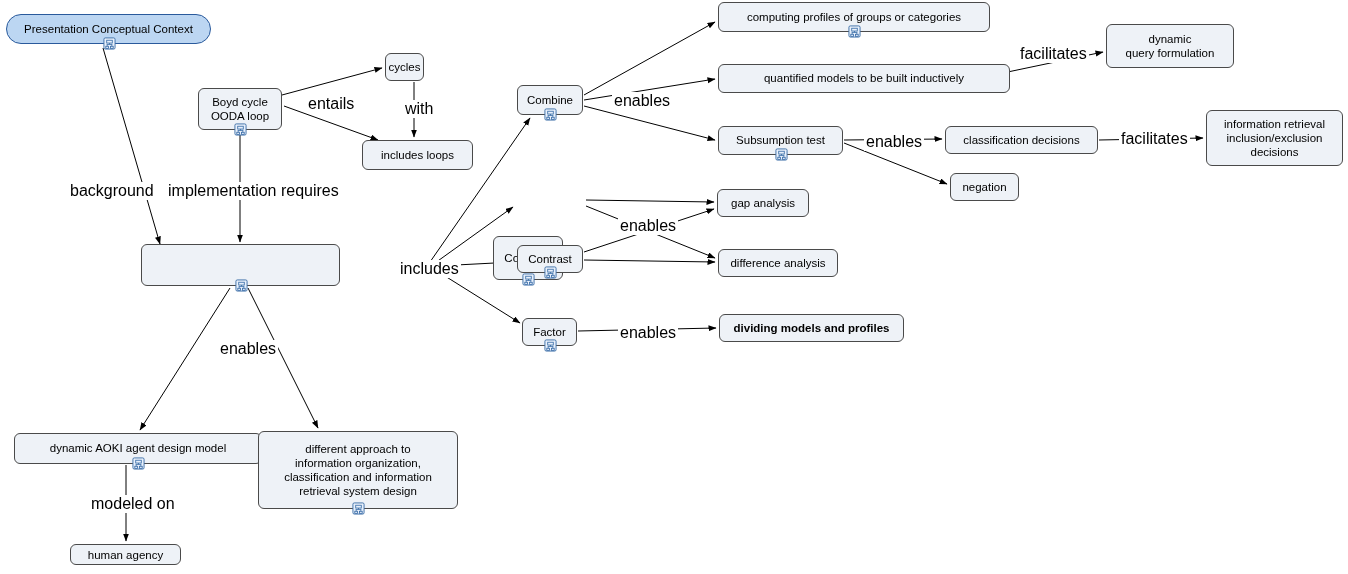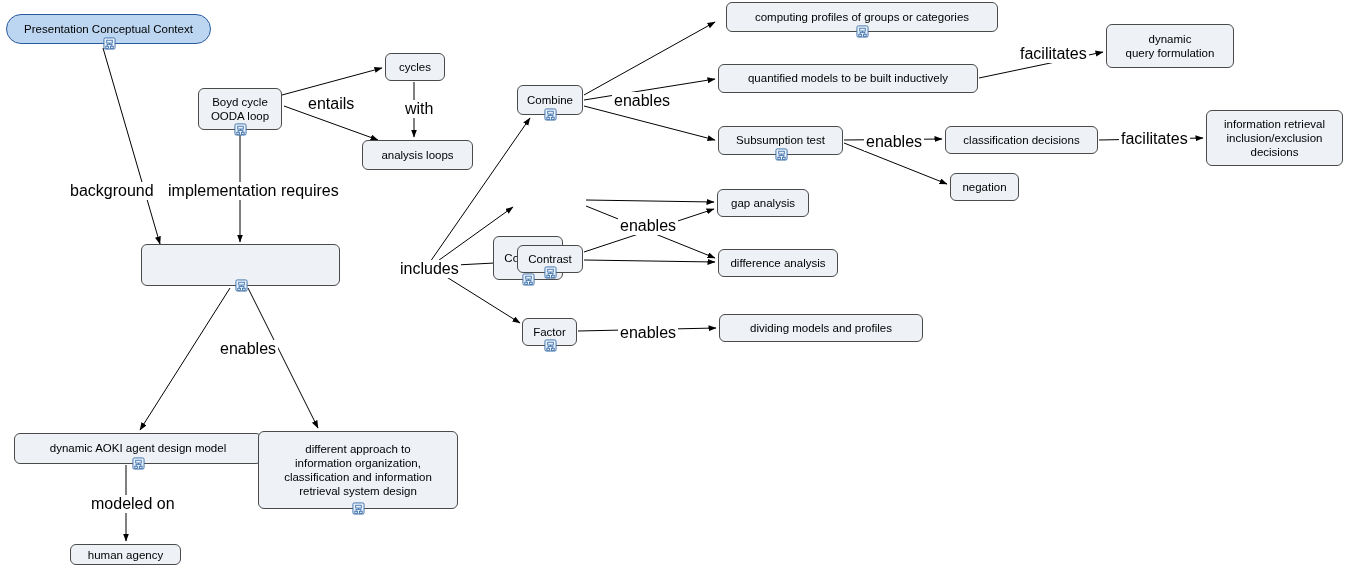--- a/index.html
+++ b/index.html
@@ -112,22 +112,22 @@
             <rect x="8" y="10" width="3" height="2.2" fill="none" stroke="#3b6ea8" stroke-width="0.9"></rect>
           </svg></span></div>
       <div class="node plain" style="left: 198px; top: 88px; width: 84px; height: 42px;"><span>Boyd cycle
 OODA loop</span><span class="badge"><svg viewBox="0 0 14 14" width="13" height="13">
             <rect x="1" y="1" width="12" height="12" rx="1.5" fill="#e8f0fb" stroke="#3b6ea8" stroke-width="1"></rect>
             <rect x="4" y="3.5" width="6" height="3" fill="none" stroke="#3b6ea8" stroke-width="0.9"></rect>
             <path d="M7 6.5 L7 8 M4 8 L10 8 M4.5 8 L4.5 10 M9.5 8 L9.5 10" stroke="#3b6ea8" stroke-width="0.9" fill="none"></path>
             <rect x="3" y="10" width="3" height="2.2" fill="none" stroke="#3b6ea8" stroke-width="0.9"></rect>
             <rect x="8" y="10" width="3" height="2.2" fill="none" stroke="#3b6ea8" stroke-width="0.9"></rect>
           </svg></span></div>
-      <div class="node plain" style="left: 385px; top: 53px; width: 60px; height: 28px;"><span>cycles</span></div>
-      <div class="node plain" style="left: 362px; top: 140px; width: 111px; height: 30px;"><span>analysis loops</span></div>
+      <div class="node plain" style="left: 385px; top: 53px; width: 39px; height: 28px;"><span>cycles</span></div>
+      <div class="node plain" style="left: 362px; top: 140px; width: 111px; height: 30px;"><span>includes loops</span></div>
       <div class="node plain" style="left: 141px; top: 244px; width: 199px; height: 42px;"><span class="badge"><svg viewBox="0 0 14 14" width="13" height="13">
             <rect x="1" y="1" width="12" height="12" rx="1.5" fill="#e8f0fb" stroke="#3b6ea8" stroke-width="1"></rect>
             <rect x="4" y="3.5" width="6" height="3" fill="none" stroke="#3b6ea8" stroke-width="0.9"></rect>
             <path d="M7 6.5 L7 8 M4 8 L10 8 M4.5 8 L4.5 10 M9.5 8 L9.5 10" stroke="#3b6ea8" stroke-width="0.9" fill="none"></path>
             <rect x="3" y="10" width="3" height="2.2" fill="none" stroke="#3b6ea8" stroke-width="0.9"></rect>
             <rect x="8" y="10" width="3" height="2.2" fill="none" stroke="#3b6ea8" stroke-width="0.9"></rect>
           </svg></span></div>
       <div class="node plain" style="left: 517px; top: 85px; width: 66px; height: 30px;"><span>Combine</span><span class="badge"><svg viewBox="0 0 14 14" width="13" height="13">
             <rect x="1" y="1" width="12" height="12" rx="1.5" fill="#e8f0fb" stroke="#3b6ea8" stroke-width="1"></rect>
             <rect x="4" y="3.5" width="6" height="3" fill="none" stroke="#3b6ea8" stroke-width="0.9"></rect>
@@ -149,45 +149,45 @@
             <rect x="3" y="10" width="3" height="2.2" fill="none" stroke="#3b6ea8" stroke-width="0.9"></rect>
             <rect x="8" y="10" width="3" height="2.2" fill="none" stroke="#3b6ea8" stroke-width="0.9"></rect>
           </svg></span></div>
       <div class="node plain" style="left: 522px; top: 318px; width: 55px; height: 28px;"><span>Factor</span><span class="badge"><svg viewBox="0 0 14 14" width="13" height="13">
             <rect x="1" y="1" width="12" height="12" rx="1.5" fill="#e8f0fb" stroke="#3b6ea8" stroke-width="1"></rect>
             <rect x="4" y="3.5" width="6" height="3" fill="none" stroke="#3b6ea8" stroke-width="0.9"></rect>
             <path d="M7 6.5 L7 8 M4 8 L10 8 M4.5 8 L4.5 10 M9.5 8 L9.5 10" stroke="#3b6ea8" stroke-width="0.9" fill="none"></path>
             <rect x="3" y="10" width="3" height="2.2" fill="none" stroke="#3b6ea8" stroke-width="0.9"></rect>
             <rect x="8" y="10" width="3" height="2.2" fill="none" stroke="#3b6ea8" stroke-width="0.9"></rect>
           </svg></span></div>
-      <div class="node plain" style="left: 718px; top: 2px; width: 272px; height: 30px; margin-left: 8px;"><span>computing profiles of groups or categories</span><span class="badge"><svg viewBox="0 0 14 14" width="13" height="13">
-            <rect x="1" y="1" width="12" height="12" rx="1.5" fill="#e8f0fb" stroke="#3b6ea8" stroke-width="1"></rect>
-            <rect x="4" y="3.5" width="6" height="3" fill="none" stroke="#3b6ea8" stroke-width="0.9"></rect>
-            <path d="M7 6.5 L7 8 M4 8 L10 8 M4.5 8 L4.5 10 M9.5 8 L9.5 10" stroke="#3b6ea8" stroke-width="0.9" fill="none"></path>
-            <rect x="3" y="10" width="3" height="2.2" fill="none" stroke="#3b6ea8" stroke-width="0.9"></rect>
-            <rect x="8" y="10" width="3" height="2.2" fill="none" stroke="#3b6ea8" stroke-width="0.9"></rect>
-          </svg></span></div>
-      <div class="node plain" style="left: 718px; top: 64px; width: 260px; height: 29px;"><span>quantified models to be built inductively</span></div>
+      <div class="node plain" style="left: 718px; top: 2px; width: 272px; height: 30px;"><span>computing profiles of groups or categories</span><span class="badge"><svg viewBox="0 0 14 14" width="13" height="13">
+            <rect x="1" y="1" width="12" height="12" rx="1.5" fill="#e8f0fb" stroke="#3b6ea8" stroke-width="1"></rect>
+            <rect x="4" y="3.5" width="6" height="3" fill="none" stroke="#3b6ea8" stroke-width="0.9"></rect>
+            <path d="M7 6.5 L7 8 M4 8 L10 8 M4.5 8 L4.5 10 M9.5 8 L9.5 10" stroke="#3b6ea8" stroke-width="0.9" fill="none"></path>
+            <rect x="3" y="10" width="3" height="2.2" fill="none" stroke="#3b6ea8" stroke-width="0.9"></rect>
+            <rect x="8" y="10" width="3" height="2.2" fill="none" stroke="#3b6ea8" stroke-width="0.9"></rect>
+          </svg></span></div>
+      <div class="node plain" style="left: 718px; top: 64px; width: 292px; height: 29px;"><span>quantified models to be built inductively</span></div>
       <div class="node plain" style="left: 718px; top: 126px; width: 125px; height: 29px;"><span>Subsumption test</span><span class="badge"><svg viewBox="0 0 14 14" width="13" height="13">
             <rect x="1" y="1" width="12" height="12" rx="1.5" fill="#e8f0fb" stroke="#3b6ea8" stroke-width="1"></rect>
             <rect x="4" y="3.5" width="6" height="3" fill="none" stroke="#3b6ea8" stroke-width="0.9"></rect>
             <path d="M7 6.5 L7 8 M4 8 L10 8 M4.5 8 L4.5 10 M9.5 8 L9.5 10" stroke="#3b6ea8" stroke-width="0.9" fill="none"></path>
             <rect x="3" y="10" width="3" height="2.2" fill="none" stroke="#3b6ea8" stroke-width="0.9"></rect>
             <rect x="8" y="10" width="3" height="2.2" fill="none" stroke="#3b6ea8" stroke-width="0.9"></rect>
           </svg></span></div>
       <div class="node plain" style="left: 1106px; top: 24px; width: 128px; height: 44px;"><span>dynamic
 query formulation</span></div>
       <div class="node plain" style="left: 945px; top: 126px; width: 153px; height: 28px;"><span>classification decisions</span></div>
       <div class="node plain" style="left: 950px; top: 173px; width: 69px; height: 28px;"><span>negation</span></div>
       <div class="node plain" style="left: 1206px; top: 110px; width: 137px; height: 56px;"><span>information retrieval
 inclusion/exclusion
 decisions</span></div>
       <div class="node plain" style="left: 717px; top: 189px; width: 92px; height: 28px;"><span>gap analysis</span></div>
       <div class="node plain" style="left: 718px; top: 249px; width: 120px; height: 28px;"><span>difference analysis</span></div>
-      <div class="node plain" style="left: 719px; top: 314px; width: 204px; height: 28px;"><span>dividing models and profiles</span></div>
+      <div class="node plain" style="left: 719px; top: 314px; width: 185px; height: 28px; font-weight: bold;"><span>dividing models and profiles</span></div>
       <div class="node plain" style="left: 14px; top: 433px; width: 248px; height: 31px;"><span>dynamic AOKI agent design model</span><span class="badge"><svg viewBox="0 0 14 14" width="13" height="13">
             <rect x="1" y="1" width="12" height="12" rx="1.5" fill="#e8f0fb" stroke="#3b6ea8" stroke-width="1"></rect>
             <rect x="4" y="3.5" width="6" height="3" fill="none" stroke="#3b6ea8" stroke-width="0.9"></rect>
             <path d="M7 6.5 L7 8 M4 8 L10 8 M4.5 8 L4.5 10 M9.5 8 L9.5 10" stroke="#3b6ea8" stroke-width="0.9" fill="none"></path>
             <rect x="3" y="10" width="3" height="2.2" fill="none" stroke="#3b6ea8" stroke-width="0.9"></rect>
             <rect x="8" y="10" width="3" height="2.2" fill="none" stroke="#3b6ea8" stroke-width="0.9"></rect>
           </svg></span></div>
       <div class="node plain" style="left: 258px; top: 431px; width: 200px; height: 78px;"><span>different approach to
 information organization,
 classification and information

